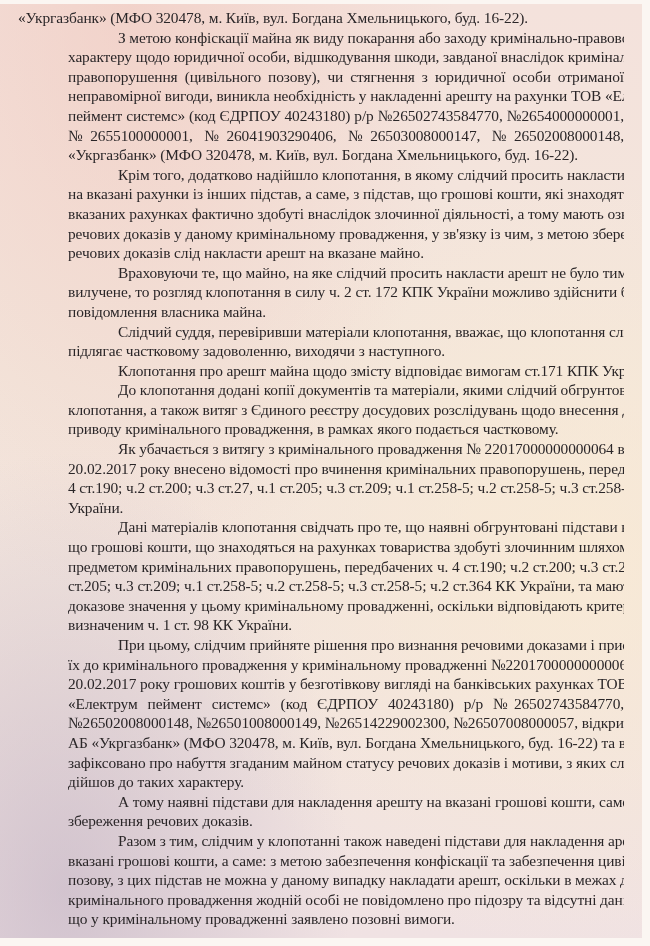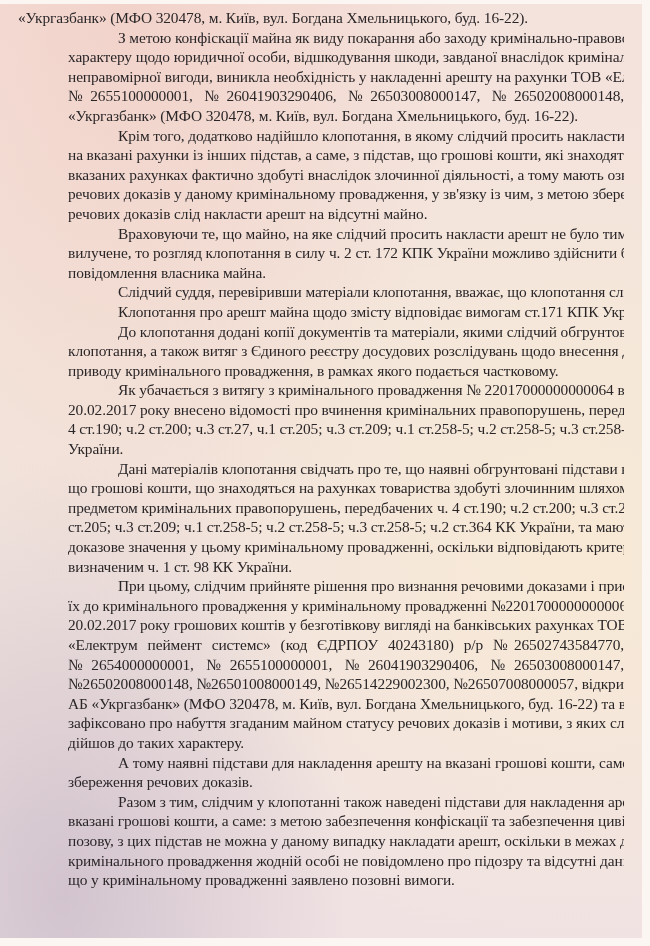--- a/index.html
+++ b/index.html
@@ -64,41 +64,44 @@
 <div class="page">
   <div class="doc" id="doc">
 
     <p class="noindent">
       <span class="line last">«Укргазбанк» (МФО 320478, м. Київ, вул. Богдана Хмельницького, буд. 16-22).</span>
     </p>
 
     <p>
       <span class="line ind">З метою конфіскації майна як виду покарання або заходу кримінально-правового</span>
       <span class="line">характеру щодо юридичної особи, відшкодування шкоди, завданої внаслідок кримінального</span>
+      <span class="line">правопорушення (цивільного позову), чи стягнення з юридичної особи отриманої</span>
       <span class="line">неправомірної вигоди, виникла необхідність у накладенні арешту на рахунки ТОВ «Електрум</span>
+      <span class="line">пеймент системс» (код ЄДРПОУ 40243180) р/р №26502743584770, №2654000000001,</span>
       <span class="line">№2655100000001, №26041903290406, №26503008000147, №26502008000148,</span>
       <span class="line last">«Укргазбанк» (МФО 320478, м. Київ, вул. Богдана Хмельницького, буд. 16-22).</span>
     </p>
 
     <p>
       <span class="line ind">Крім того, додатково надійшло клопотання, в якому слідчий просить накласти арешт</span>
       <span class="line">на вказані рахунки із інших підстав, а саме, з підстав, що грошові кошти, які знаходяться на</span>
       <span class="line">вказаних рахунках фактично здобуті внаслідок злочинної діяльності, а тому мають ознаки</span>
       <span class="line">речових доказів у даному кримінальному провадження, у зв'язку із чим, з метою збереження</span>
-      <span class="line last">речових доказів слід накласти арешт на відсутні майно.</span>
+      <span class="line last">речових доказів слід накласти арешт на вказане майно.</span>
     </p>
 
     <p>
       <span class="line ind">Враховуючи те, що майно, на яке слідчий просить накласти арешт не було тимчасово</span>
       <span class="line">вилучене, то розгляд клопотання в силу ч. 2 ст. 172 КПК України можливо здійснити без</span>
       <span class="line last">повідомлення власника майна.</span>
     </p>
 
     <p>
       <span class="line ind">Слідчий суддя, перевіривши матеріали клопотання, вважає, що клопотання слідчого</span>
+      <span class="line last">підлягає частковому задоволенню, виходячи з наступного.</span>
     </p>
 
     <p>
       <span class="line ind last">Клопотання про арешт майна щодо змісту відповідає вимогам ст.171 КПК України.</span>
     </p>
 
     <p>
       <span class="line ind">До клопотання додані копії документів та матеріали, якими слідчий обгрунтовує доводи</span>
       <span class="line">клопотання, а також витяг з Єдиного реєстру досудових розслідувань щодо внесення даних з</span>
       <span class="line last">приводу кримінального провадження, в рамках якого подається частковому.</span>
@@ -118,21 +121,20 @@
       <span class="line">ст.205; ч.3 ст.209; ч.1 ст.258-5; ч.2 ст.258-5; ч.3 ст.258-5; ч.2 ст.364 КК України, та мають</span>
       <span class="line">доказове значення у цьому кримінальному провадженні, оскільки відповідають критеріям,</span>
       <span class="line last">визначеним ч. 1 ст. 98 КК України.</span>
     </p>
 
     <p>
       <span class="line ind">При цьому, слідчим прийняте рішення про визнання речовими доказами і приєднання</span>
       <span class="line">їх до кримінального провадження у кримінальному провадженні №22017000000000064 від</span>
       <span class="line">20.02.2017 року грошових коштів у безготівкову вигляді на банківських рахунках ТОВ</span>
       <span class="line">«Електрум пеймент системс» (код ЄДРПОУ 40243180) р/р №26502743584770,</span>
-      <span class="line">№2654000000001, №2655100000001, №26041903290406, №26503008000147,</span>
       <span class="line">№26502008000148, №26501008000149, №26514229002300, №26507008000057, відкритих в ПАТ</span>
       <span class="line">АБ «Укргазбанк» (МФО 320478, м. Київ, вул. Богдана Хмельницького, буд. 16-22) та в якій</span>
       <span class="line">зафіксовано про набуття згаданим майном статусу речових доказів і мотиви, з яких слідчий</span>
       <span class="line last">дійшов до таких характеру.</span>
     </p>
 
     <p>
       <span class="line ind">А тому наявні підстави для накладення арешту на вказані грошові кошти, саме з метою</span>
       <span class="line last">збереження речових доказів.</span>
     </p>

